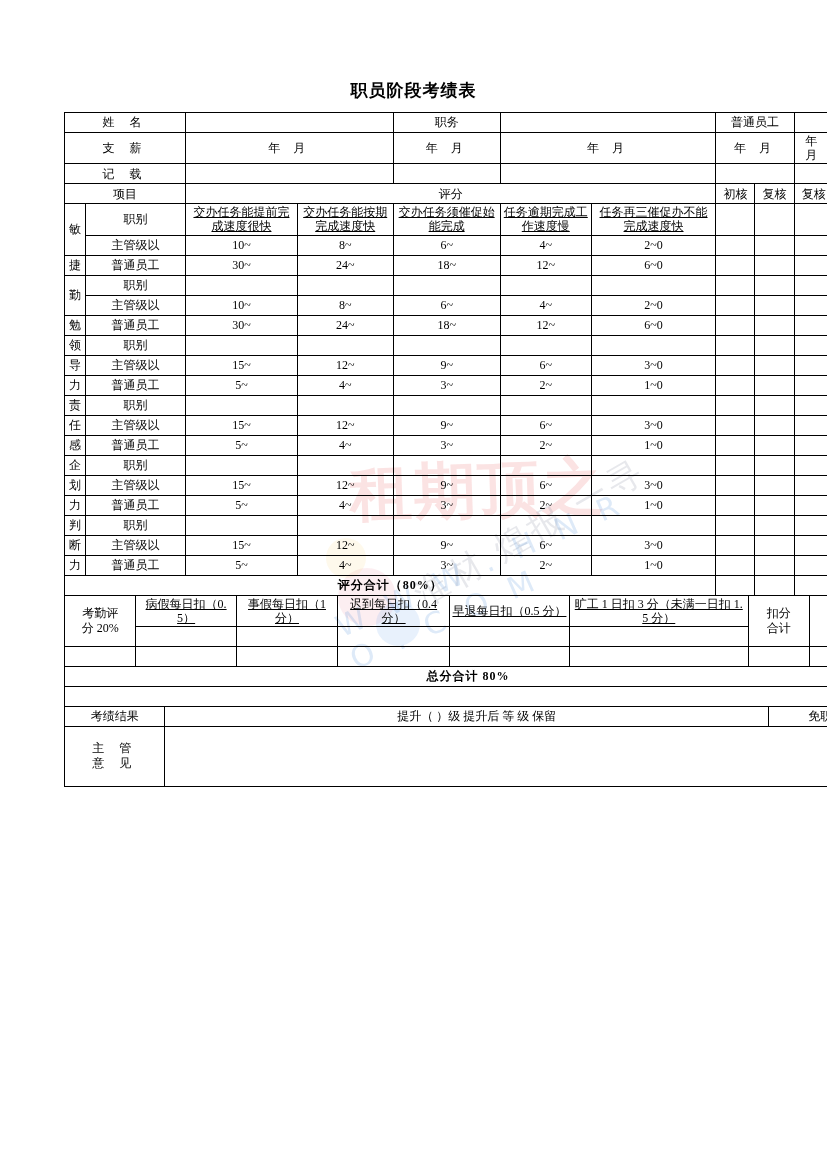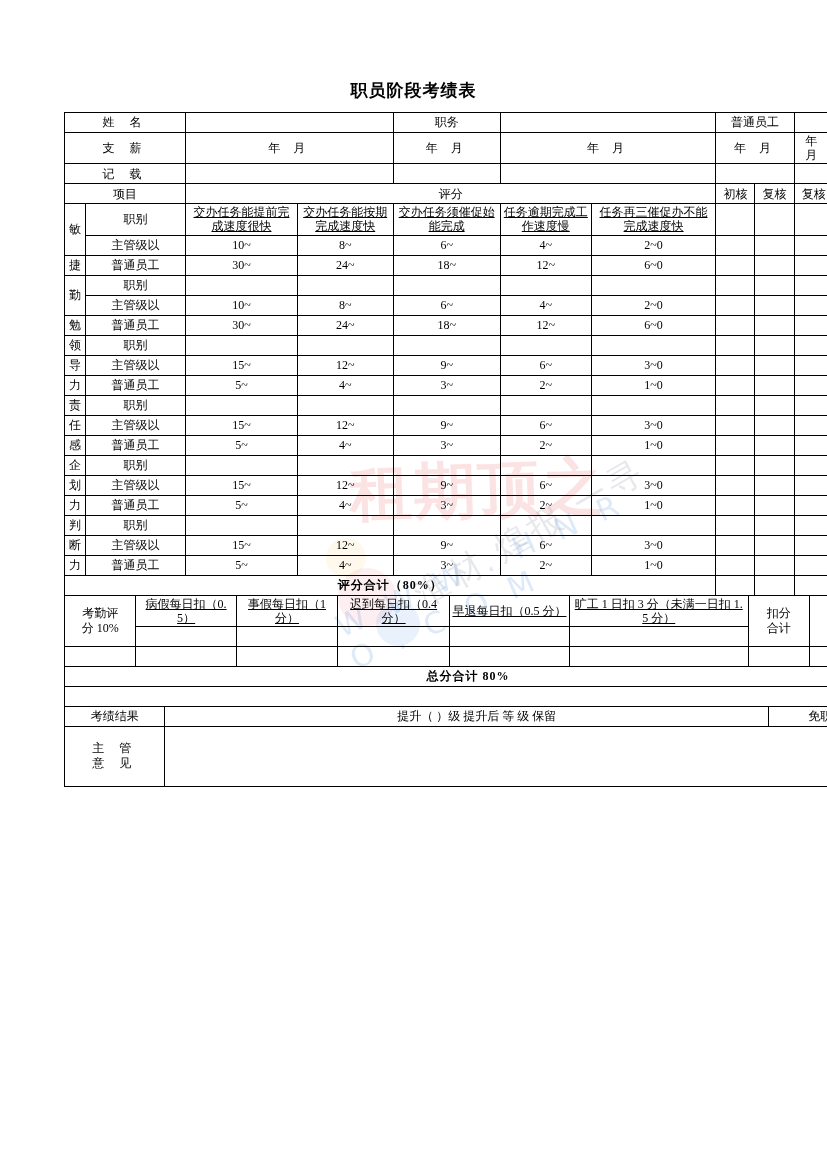--- a/index.html
+++ b/index.html
@@ -452,21 +452,21 @@
     <col style="width:97px">
     <col style="width:104px">
     <col style="width:155px">
     <col style="width:53px">
     <col style="width:54px">
   </colgroup>
   <tbody>
         <tr>
     <td rowspan="2" class="tall56">
       <span class="two-line">考勤评</span>
-      <span class="two-line">分 10%</span>
+      <span class="two-line">分 20%</span>
     </td>
     <td class="desc tall46">病假每日扣（0.5）</td>
     <td class="desc tall46">事假每日扣（1 分）</td>
     <td class="desc tall46">迟到每日扣（0.4 分）</td>
     <td class="desc tall46">早退每日扣（0.5 分）</td>
     <td class="desc tall46">旷工 1 日扣 3 分（未满一日扣 1.5 分）</td>
     <td rowspan="2" class="tall56">
       <span class="two-line">扣分</span>
       <span class="two-line">合计</span>
     </td>

